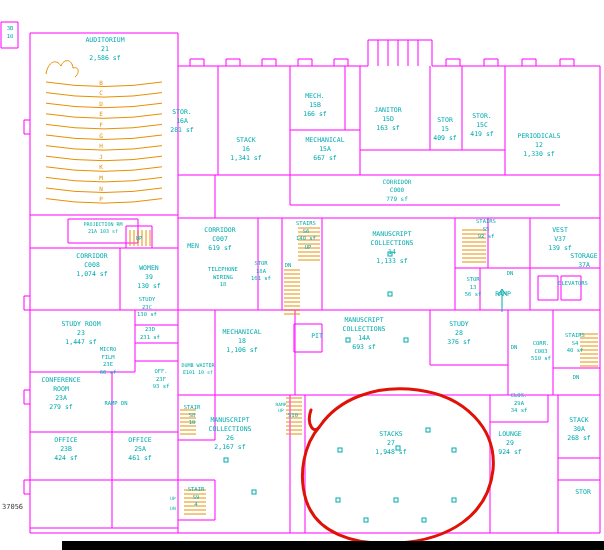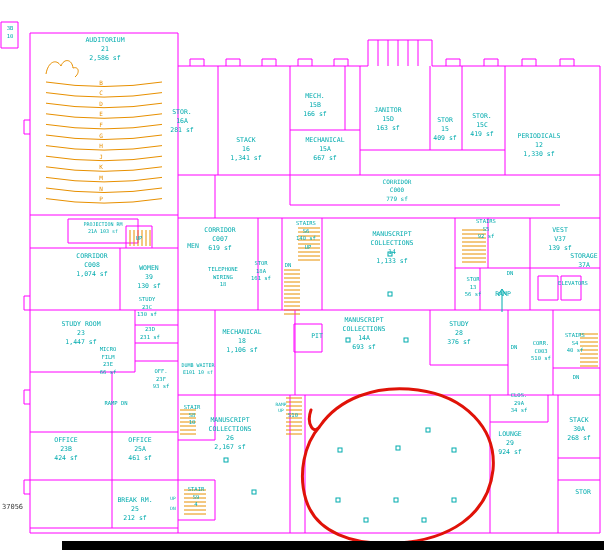--- a/index.html
+++ b/index.html
@@ -305,20 +305,26 @@
         <div>510 sf</div>
       </div>
       <div class="lbl" style="left: 556px; top: 332px; width: 38px; font-size: 5.5px;">
         <div>STAIRS</div>
         <div>S4</div>
         <div>40 sf</div>
       </div>
       <div class="lbl" style="left: 568px; top: 374px; width: 16px; font-size: 5.5px;">
         <div>DN</div>
       </div>
+      <div class="lbl" style="left: 28px; top: 376px; width: 66px;">
+        <div>CONFERENCE</div>
+        <div>ROOM</div>
+        <div>23A</div>
+        <div>279 sf</div>
+      </div>
       <div class="lbl" style="left: 94px; top: 400px; width: 44px; font-size: 5.5px;">
         <div>RAMP DN</div>
       </div>
       <div class="lbl" style="left: 176px; top: 404px; width: 32px; font-size: 5.5px;">
         <div>STAIR</div>
         <div>S8</div>
         <div>10</div>
       </div>
       <div class="lbl" style="left: 194px; top: 416px; width: 72px;">
         <div>MANUSCRIPT</div>
@@ -326,20 +332,25 @@
         <div>26</div>
         <div>2,167 sf</div>
       </div>
       <div class="lbl" style="left: 268px; top: 402px; width: 26px; font-size: 4.5px;">
         <div>RAMP</div>
         <div>UP</div>
       </div>
       <div class="lbl" style="left: 282px; top: 412px; width: 22px; font-size: 5.5px;">
         <div>S10</div>
       </div>
+      <div class="lbl" style="left: 360px; top: 430px; width: 62px;">
+        <div>STACKS</div>
+        <div>27</div>
+        <div>1,948 sf</div>
+      </div>
       <div class="lbl" style="left: 500px; top: 392px; width: 38px; font-size: 5.5px;">
         <div>CLOS.</div>
         <div>29A</div>
         <div>34 sf</div>
       </div>
       <div class="lbl" style="left: 488px; top: 430px; width: 44px; text-align: center;">
         <div>LOUNGE</div>
         <div>29</div>
         <div>924 sf</div>
       </div>
@@ -350,25 +361,20 @@
       </div>
       <div class="lbl" style="left: 40px; top: 436px; width: 52px;">
         <div>OFFICE</div>
         <div>23B</div>
         <div>424 sf</div>
       </div>
       <div class="lbl" style="left: 116px; top: 436px; width: 48px;">
         <div>OFFICE</div>
         <div>25A</div>
         <div>461 sf</div>
-      </div>
-      <div class="lbl" style="left: 106px; top: 496px; width: 58px;">
-        <div>BREAK RM.</div>
-        <div>25</div>
-        <div>212 sf</div>
       </div>
       <div class="lbl" style="left: 180px; top: 486px; width: 32px; font-size: 5.5px;">
         <div>STAIR</div>
         <div>S9</div>
         <div>4</div>
       </div>
       <div class="lbl" style="left: 166px; top: 496px; width: 14px; font-size: 4.5px;">
         <div>UP</div>
       </div>
       <div class="lbl" style="left: 166px; top: 506px; width: 14px; font-size: 4.5px;">

